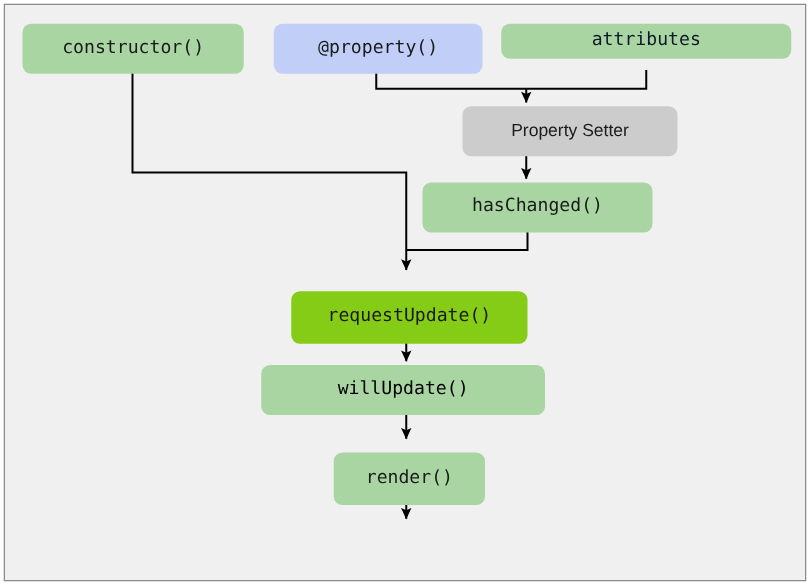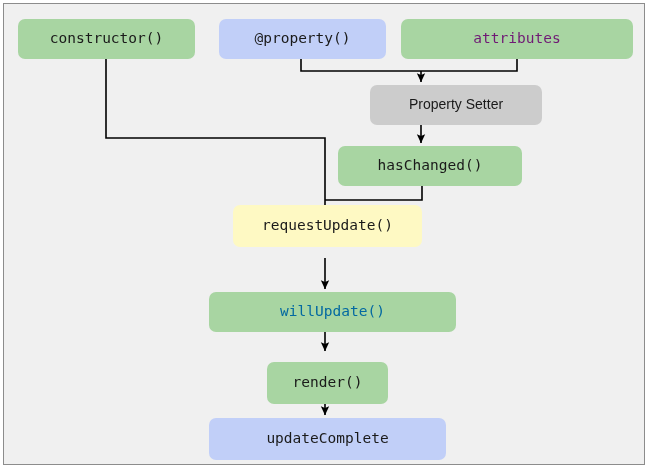--- a/index.html
+++ b/index.html
@@ -83,41 +83,38 @@
   </svg>
 
   <div class="node green" style="left: 14px; top: 15px; width: 177px; height: 40px; background: rgb(168, 213, 162); color: rgb(26, 26, 26); justify-content: center;">
       <span>constructor()</span>
     </div>
 
   <div class="node blue" style="left: 215px; top: 15px; width: 167px; height: 40px; background: rgb(193, 207, 248); color: rgb(26, 26, 26);">
       <span>@property()</span>
     </div>
 
-  <div class="node green" style="left: 397px; top: 15px; width: 232px; height: 40px; background: rgb(168, 213, 162); color: #701a75;">
+  <div class="node green" style="left: 397px; top: 15px; width: 232px; height: 28px; background: rgb(168, 213, 162); color: #0f172a;">
       <span>attributes</span>
     </div>
 
   <div class="node gray" style="left: 334px; top: 81px; width: 172px; height: 40px; background: rgb(204, 204, 204); color: rgb(26, 26, 26); margin-left: 32px;">
       <span>Property Setter</span>
     </div>
 
   <div class="node green" style="left: 334px; top: 142px; width: 184px; height: 40px; background: rgb(168, 213, 162); color: rgb(26, 26, 26);">
       <span>hasChanged()</span>
     </div>
 
-  <div class="node blue" style="left: 229px; top: 201px; width: 189px; height: 42px; background: #fef9c3; color: rgb(26, 26, 26);">
+  <div class="node blue" style="left: 229px; top: 229px; width: 189px; height: 42px; background: #84cc16; color: rgb(26, 26, 26);">
       <span>requestUpdate()</span>
     </div>
 
-  <div class="node green" style="left: 205px; top: 288px; width: 247px; height: 40px; background: rgb(168, 213, 162); color: #0369a1; justify-content: center;">
+  <div class="node green" style="left: 205px; top: 288px; width: 227px; height: 40px; background: rgb(168, 213, 162); color: #000000; justify-content: center;">
       <span>willUpdate()</span>
     </div>
 
   <div class="node green" style="left: 263px; top: 358px; width: 121px; height: 42px; background: rgb(168, 213, 162); color: rgb(26, 26, 26);">
       <span>render()</span>
     </div>
 
-  <div class="node blue" style="left: 205px; top: 414px; width: 237px; height: 42px; background: rgb(193, 207, 248); color: rgb(26, 26, 26);">
-      <span>updateComplete</span>
-    </div>
 
 </div>
 
 </body></html>

